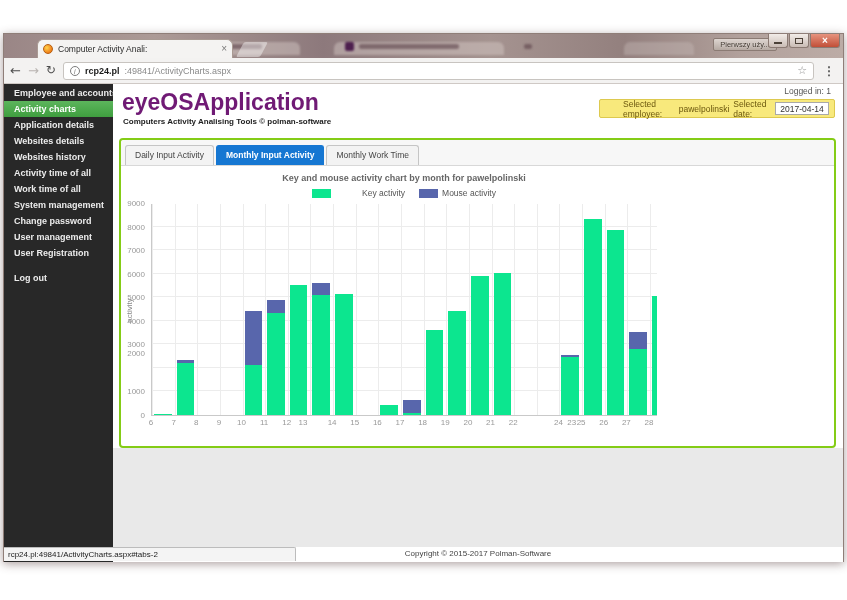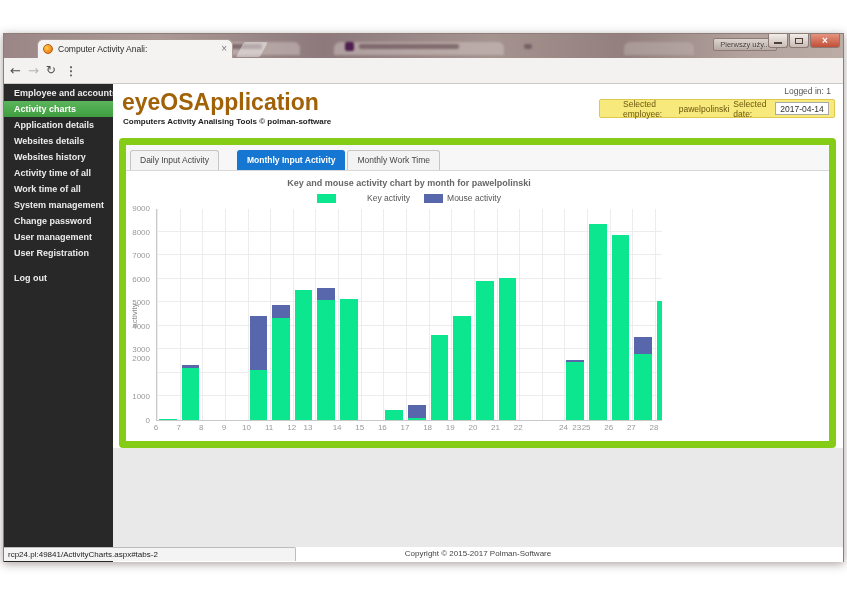--- a/index.html
+++ b/index.html
@@ -59,37 +59,37 @@
   
   .content { display:flex; height:478px; position:relative; }
   .sidebar { width:109px; background:#282828; flex:0 0 auto; padding-top:1px; }
   .sb-item { font-size:9px; font-weight:bold; color:#ececec; padding:3px 4px 3px 10px; cursor:pointer; white-space:nowrap; }
   .sb-item.active { background:linear-gradient(#5cb55c,#3f9e3f); color:#fff; }
   .sb-item.gap { margin-top:9px; }
 
   .main { flex:1; display:flex; flex-direction:column; background:#fff; min-width:0; }
   .app-header { position:relative; height:54px; flex:0 0 auto; }
   .logged-in { position:absolute; right:12px; top:2px; font-size:8.5px; color:#555; }
-  .app-title { font-size:23px; font-weight:bold; color:#a16207; margin:5px 0 0 9px; letter-spacing:0; }
+  .app-title { font-size:23px; font-weight:bold; color:#701a75; margin:5px 0 0 9px; letter-spacing:0; }
   .app-sub { font-size:8px; font-weight:bold; color:#222; margin:1px 0 0 10px; }
   .selection-bar { position:absolute; right:8px; top:15px; width:236px; height:19px;
     background:#f8e97c; border:1px solid #ddc94f; border-radius:2px;
     display:flex; align-items:center; gap:4px; padding:0 5px; font-size:8.5px; color:#6b570e; }
   .sel-emp-label { margin-left:18px; }
   .sel-date-label { margin-left:auto; }
   .date-input { width:54px; height:13px; font-size:8.5px; text-align:center; border:1px solid #a9a9a9;
     background:#fff; color:#333; font-family:"Liberation Sans", sans-serif; }
 
   
-  .card { margin:0 7px 0 6px; height:310px; background:#fff; border:7px solid #84cc16; border-radius:4px; flex:0 0 auto; position:relative; }
+  .card { margin:0 7px 0 6px; height:310px; background:#fff; border:2px solid #84cc16; border-radius:4px; flex:0 0 auto; position:relative; }
   .tab-strip { height:26px; background:#f7f7f7; border-bottom:1px solid #d8d8d8; border-radius:4px 4px 0 0;
     display:flex; align-items:flex-end; padding:3px 4px 0 4px; gap:2px; }
   .ui-tab { font-size:8.5px; color:#454545; background:#f3f3f3; border:1px solid #c5c5c5; border-bottom:none;
     border-radius:3px 3px 0 0; padding:4px 9px 5px 9px; cursor:pointer; }
-  .ui-tab.active { background:#1677d2; border-color:#1677d2; color:#fff; font-weight:bold;margin-left:16px; }
+  .ui-tab.active { background:#1677d2; border-color:#1677d2; color:#fff; font-weight:bold; }
 
   .chart { position:relative; padding-top:7px; }
   .chart-title { margin-left:30px; width:506px; text-align:center; font-size:9px; font-weight:bold; color:#666; }
   .legend { margin-left:30px; width:506px; display:flex; justify-content:center; gap:14px; margin-top:5px; }
   .legend-item { display:flex; align-items:center; gap:4px; font-size:8.5px; color:#555; }
   .swatch { width:19px; height:9px; }
 
   .plot-wrap { position:relative; margin-top:6px; height:245px; }
   .yticks { position:absolute; left:0; top:0; width:27px; height:212px; }
   .ytick { position:absolute; right:3px; font-size:8px; color:#999; }
@@ -145,20 +145,26 @@
         <div class="winbtn close">
             <span class="glyph-close">×</span>
           </div>
       </div>
     </div>
 
     <div class="toolbar">
       <span class="nav-ic">←</span>
       <span class="nav-ic disabled">→</span>
       <span class="nav-ic refresh">↻</span>
+      <div class="urlbar">
+        <span class="info-ic">i</span>
+        <span class="url-host">rcp24.pl</span>
+        <span class="url-path">:49841/ActivityCharts.aspx</span>
+        <span class="star-ic">☆</span>
+      </div>
       <span class="menu-ic">⋮</span>
     </div>
 
     <div class="content">
       <nav class="sidebar" id="sidebar">
           <div class="sb-item">Employee and accounts</div>
           <div class="sb-item active">Activity charts</div>
           <div class="sb-item">Application details</div>
           <div class="sb-item">Websites details</div>
           <div class="sb-item">Websites history</div>

